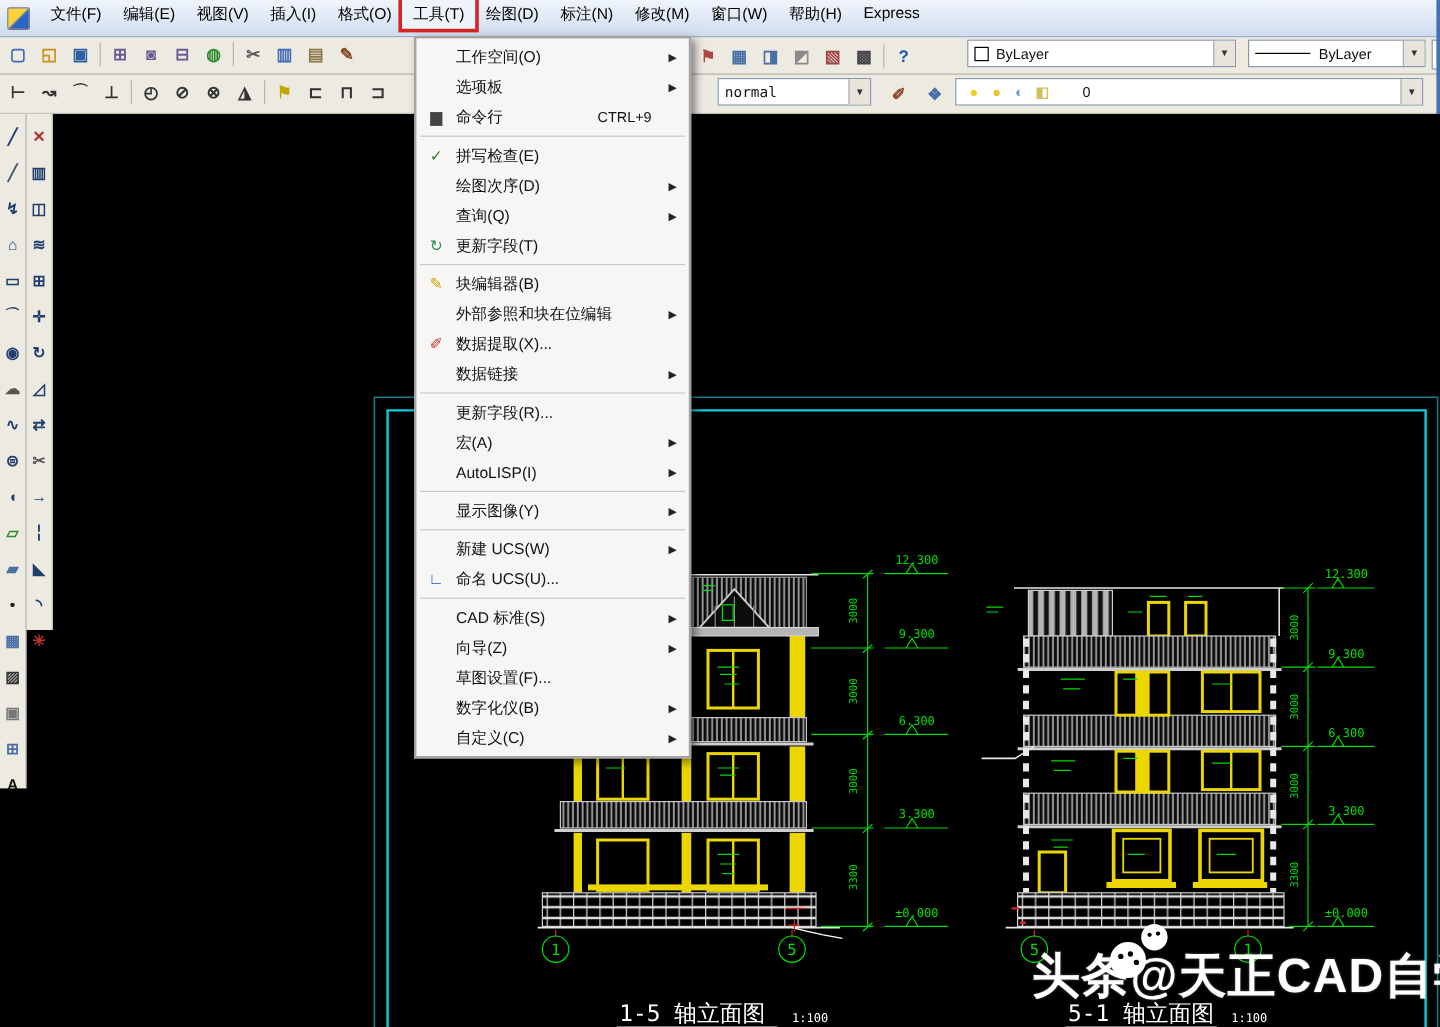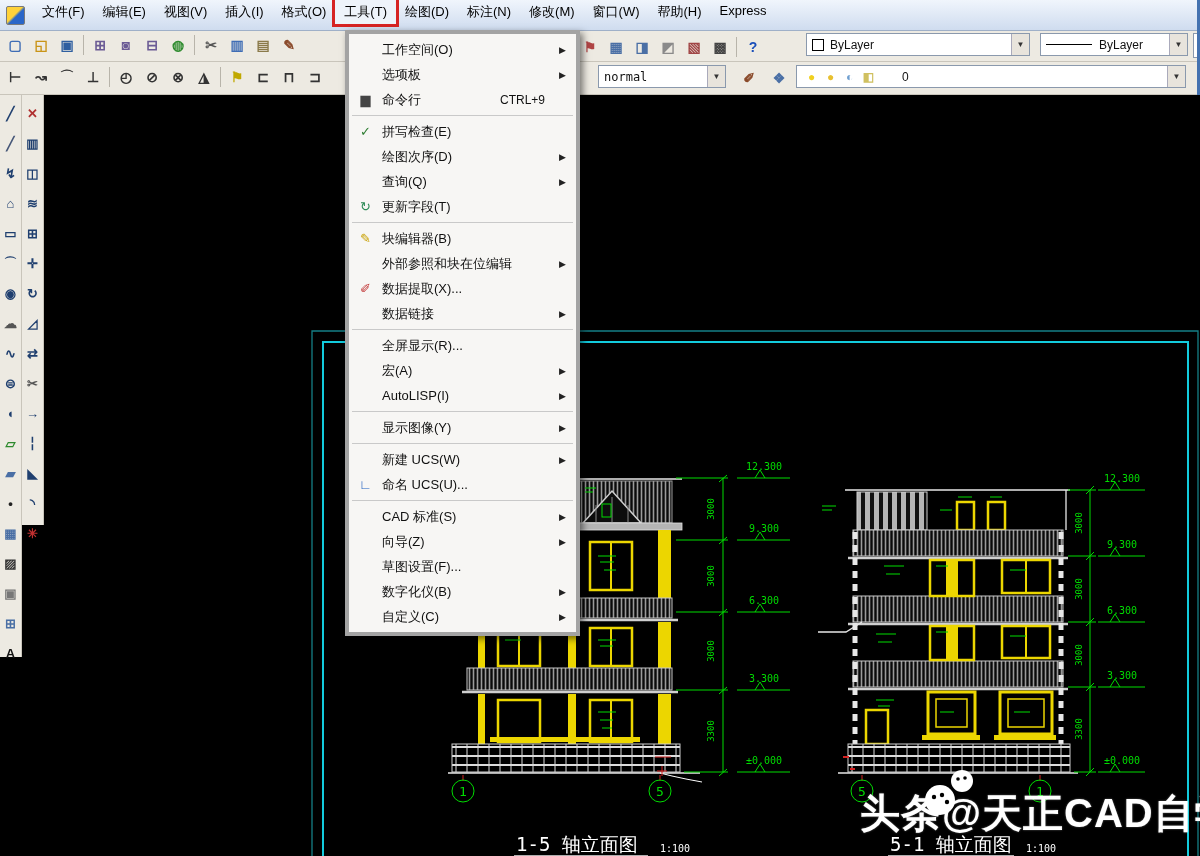--- a/index.html
+++ b/index.html
@@ -34,21 +34,21 @@
   #layer-icons .ticon{width:17px;height:20px;font-size:12px;}
   .partial{position:absolute;top:3px;left:1193px;width:7px;height:23px;background:#fff;border:1px solid #8a99ad;}
   .vtb{position:absolute;top:95px;width:22px;background:#edeae2;border-right:1px solid #c9c5bb;
     z-index:13;display:flex;flex-direction:column;align-items:center;padding-top:3px;box-sizing:border-box;}
   #vtb1{left:0;height:562px;}
   #vtb2{left:22px;height:430px;}
   .vtb .ticon{width:20px;height:28px;font-size:13px;}
   .winedge{position:absolute;right:0;top:0;width:3px;height:95px;background:#4472b0;z-index:16;}
   
   .dropdown{position:absolute;left:345px;top:30px;width:227px;background:#f7f6f4;
-    border:4px solid #a3a3a3;box-shadow:3px 3px 7px rgba(0,0,0,.5);padding:3px 0;z-index:30;}
+    border:2px solid #a3a3a3;box-shadow:3px 3px 7px rgba(0,0,0,.5);padding:3px 0;z-index:30;}
   .mi{position:relative;display:flex;align-items:center;height:25px;font-size:13px;
     color:#111;padding-right:4px;cursor:default;}
   .mi.sel{background:#2f7ad6;color:#fff;}
   .mic{width:33px;text-align:center;font-size:13px;flex:none;}
   .mlb{flex:1;white-space:nowrap;}
   .msc{margin-right:14px;font-size:12px;}
   .mar{width:13px;font-size:9px;color:#222;flex:none;}
   .mi.sel .mar{color:#fff;}
   .msep{height:1px;background:#c9c9c9;margin:3px 3px;}
   .red-frame{position:absolute;left:-1px;right:-1px;top:-3px;bottom:-3px;
@@ -451,21 +451,21 @@
         <span class="mar"></span>
       </div>
       <div class="mi">
         <span class="mic"></span>
         <span class="mlb">数据链接</span>
         <span class="mar">▶</span>
       </div>
       <div class="msep"></div>
       <div class="mi">
         <span class="mic"></span>
-        <span class="mlb">全屏显示(R)...</span>
+        <span class="mlb">更新字段(R)...</span>
         <span class="mar"></span>
       </div>
       <div class="mi">
         <span class="mic"></span>
         <span class="mlb">宏(A)</span>
         <span class="mar">▶</span>
       </div>
       <div class="mi">
         <span class="mic"></span>
         <span class="mlb">AutoLISP(I)</span>

